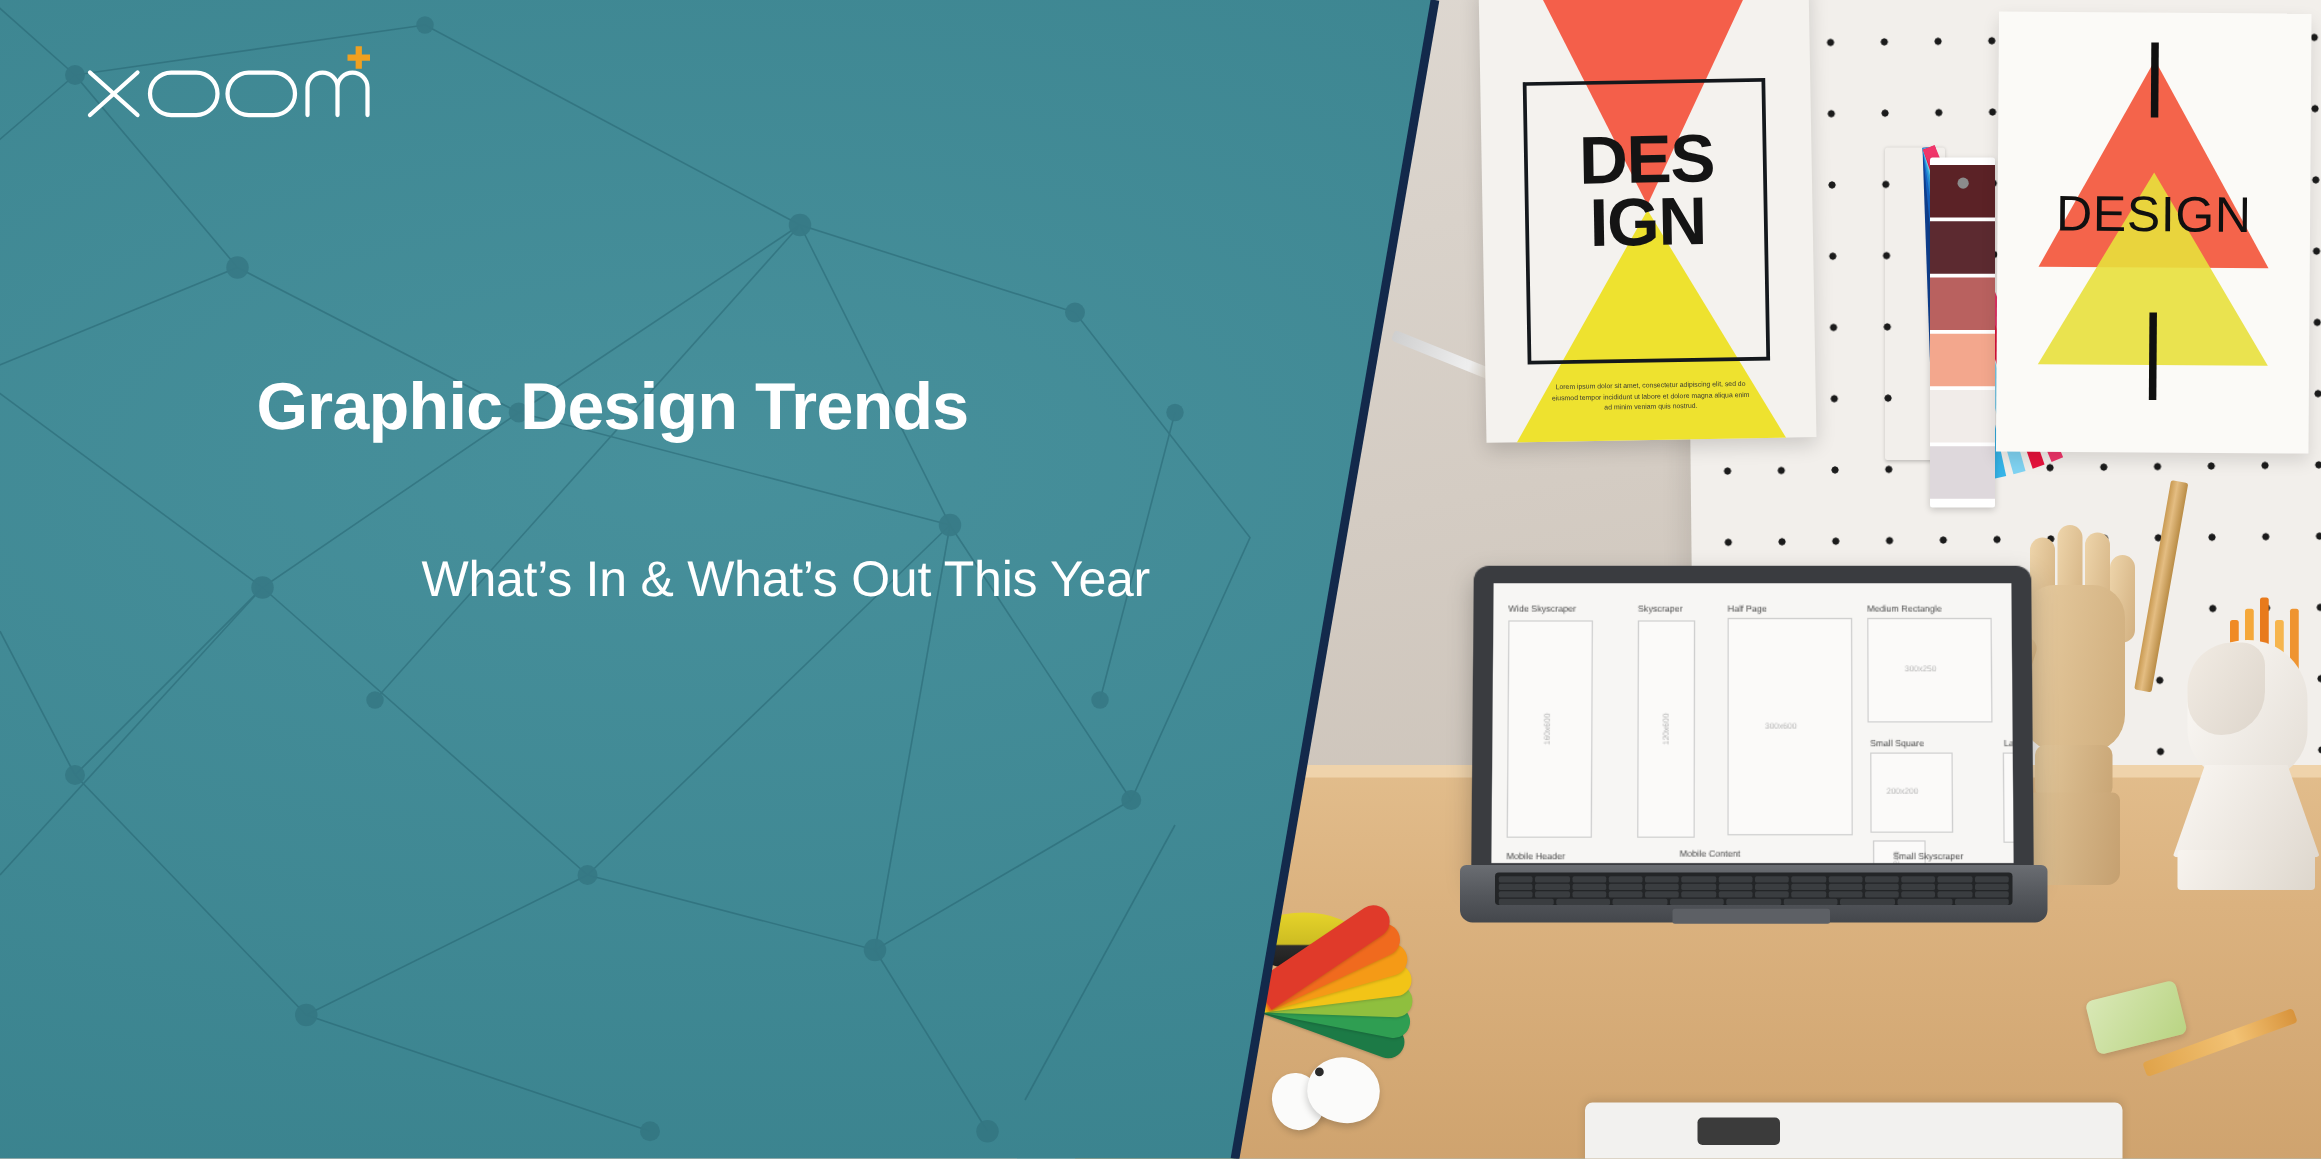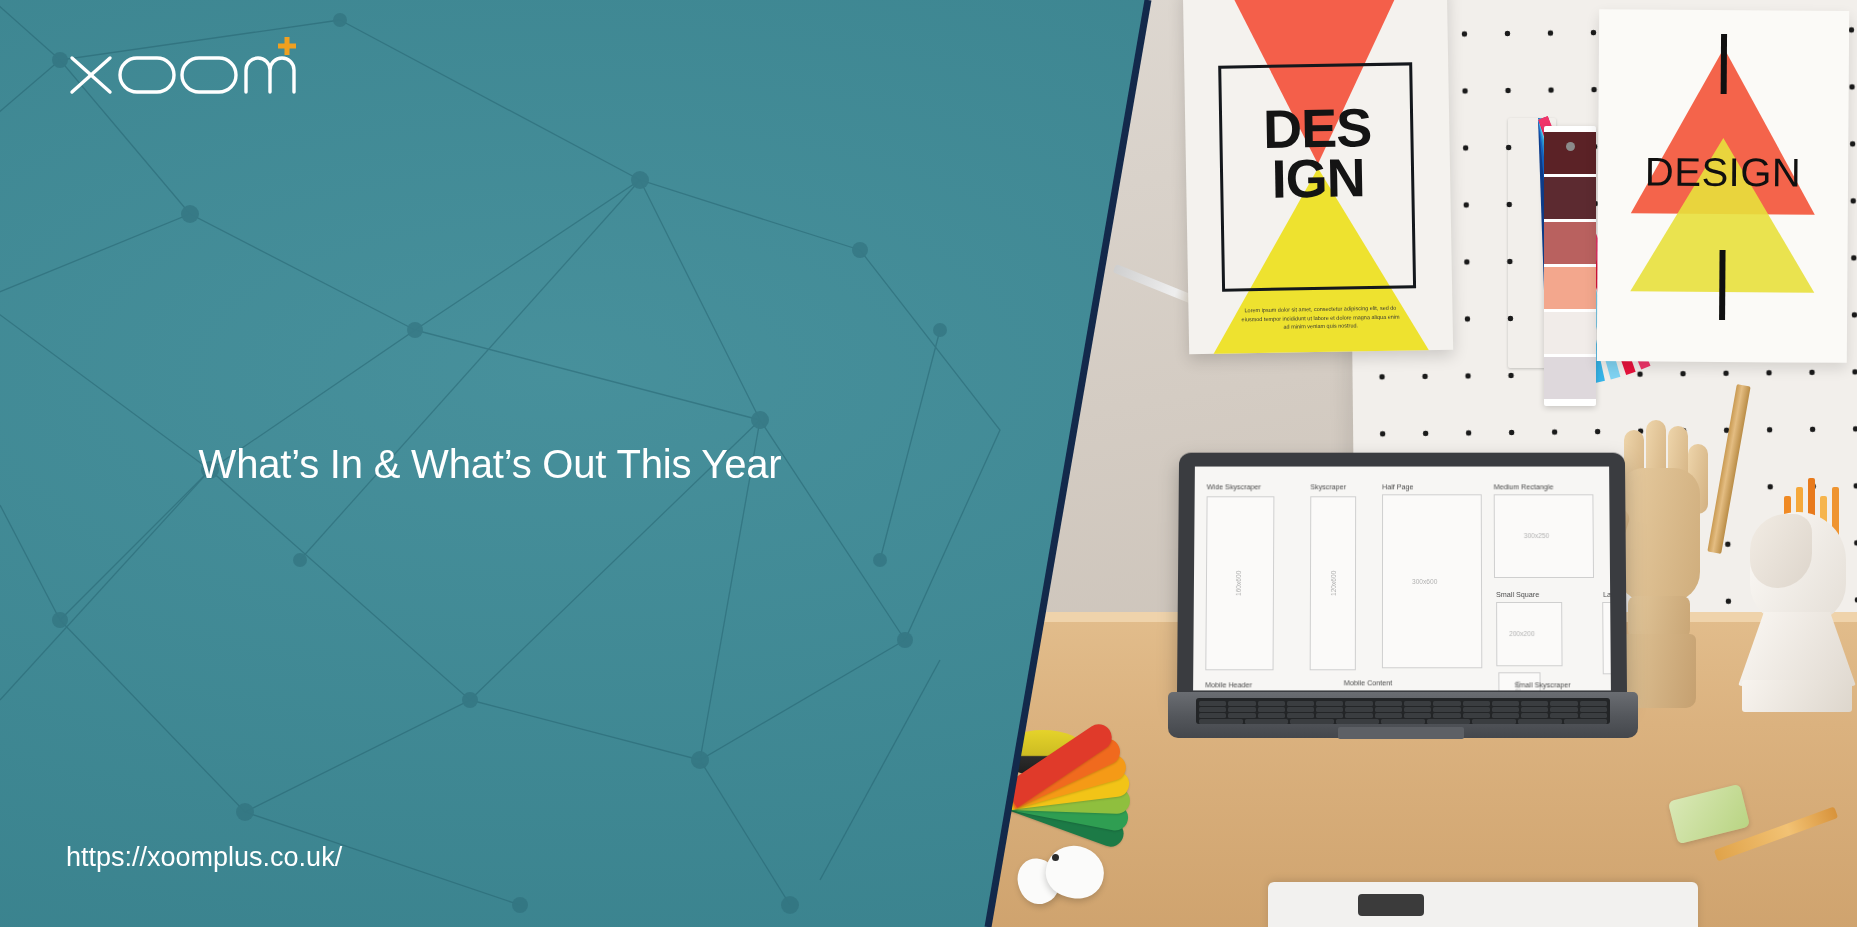--- a/index.html
+++ b/index.html
@@ -192,21 +192,21 @@
   
   .logo{position:absolute;left:66px;top:32px;z-index:10;}
   .logo svg{display:block;}
   .headline{
     position:absolute;left:60px;top:295px;width:860px;z-index:10;
     text-align:center;color:#ffffff;
     font-size:53px;line-height:1.18;font-weight:bold;letter-spacing:-.5px;
   }
   .subhead{
     position:absolute;left:60px;top:440px;width:860px;z-index:10;
-    text-align:center;color:#ffffff;
+    text-align:right;color:#ffffff;
     font-size:40px;line-height:1.2;font-weight:400;letter-spacing:-.2px;
   }
   .url{
     position:absolute;left:66px;top:842px;z-index:10;
     color:#ffffff;font-size:27px;letter-spacing:0px;
   }
 </style>
 </head>
 <body>
 
@@ -466,19 +466,19 @@
         <path d="M180 60 V38 a12 12 0 0 1 24 0 V60 M204 38 a12 12 0 0 1 24 0 V60"></path>
       </g>
       <g stroke="#f0a020" stroke-width="5" stroke-linecap="butt">
         <line x1="212" y1="14" x2="230" y2="14"></line>
         <line x1="221" y1="5" x2="221" y2="23"></line>
       </g>
     </svg>
   </div>
 
   <div class="headline">
+    <div>Graphic Design Trends</div>
   </div>
 
   <div class="subhead">What’s In &amp; What’s Out This Year</div>
 
-  <div class="url">https://xoomplus.co.uk/</div>
 
 </div>
 
 </body></html>

